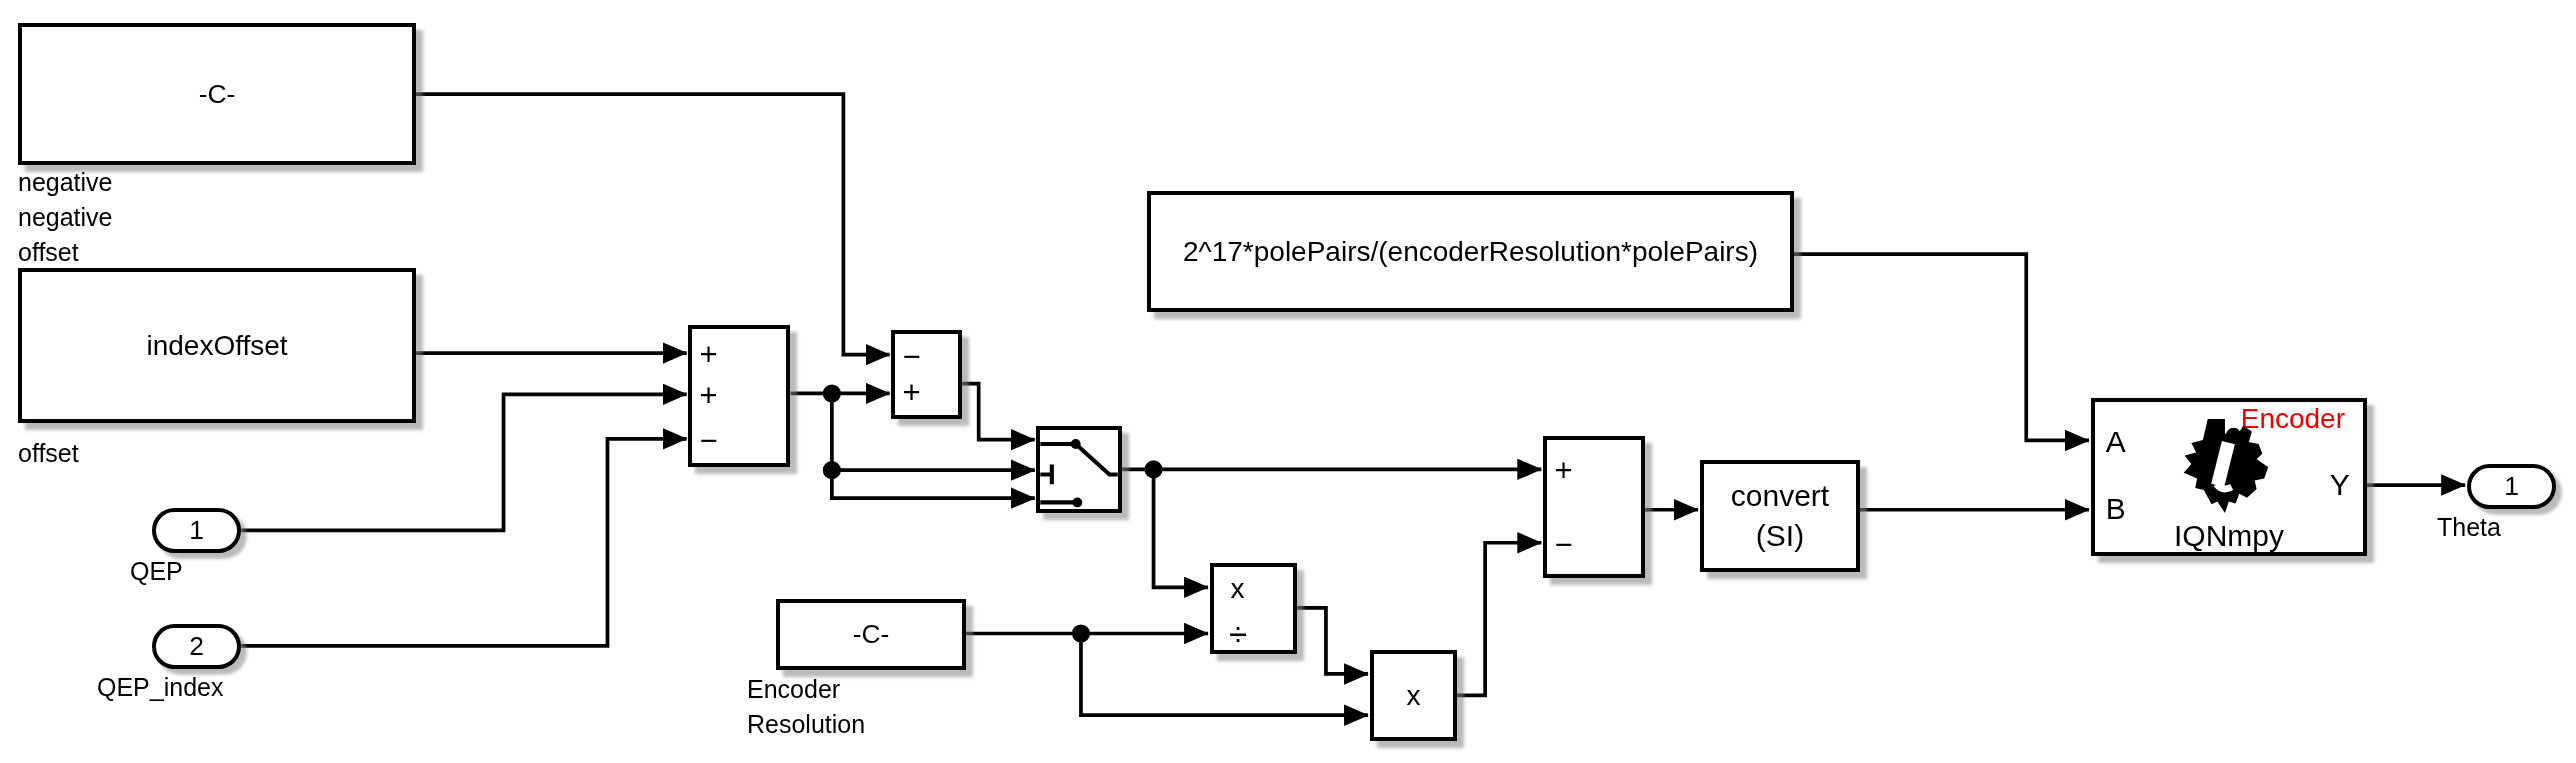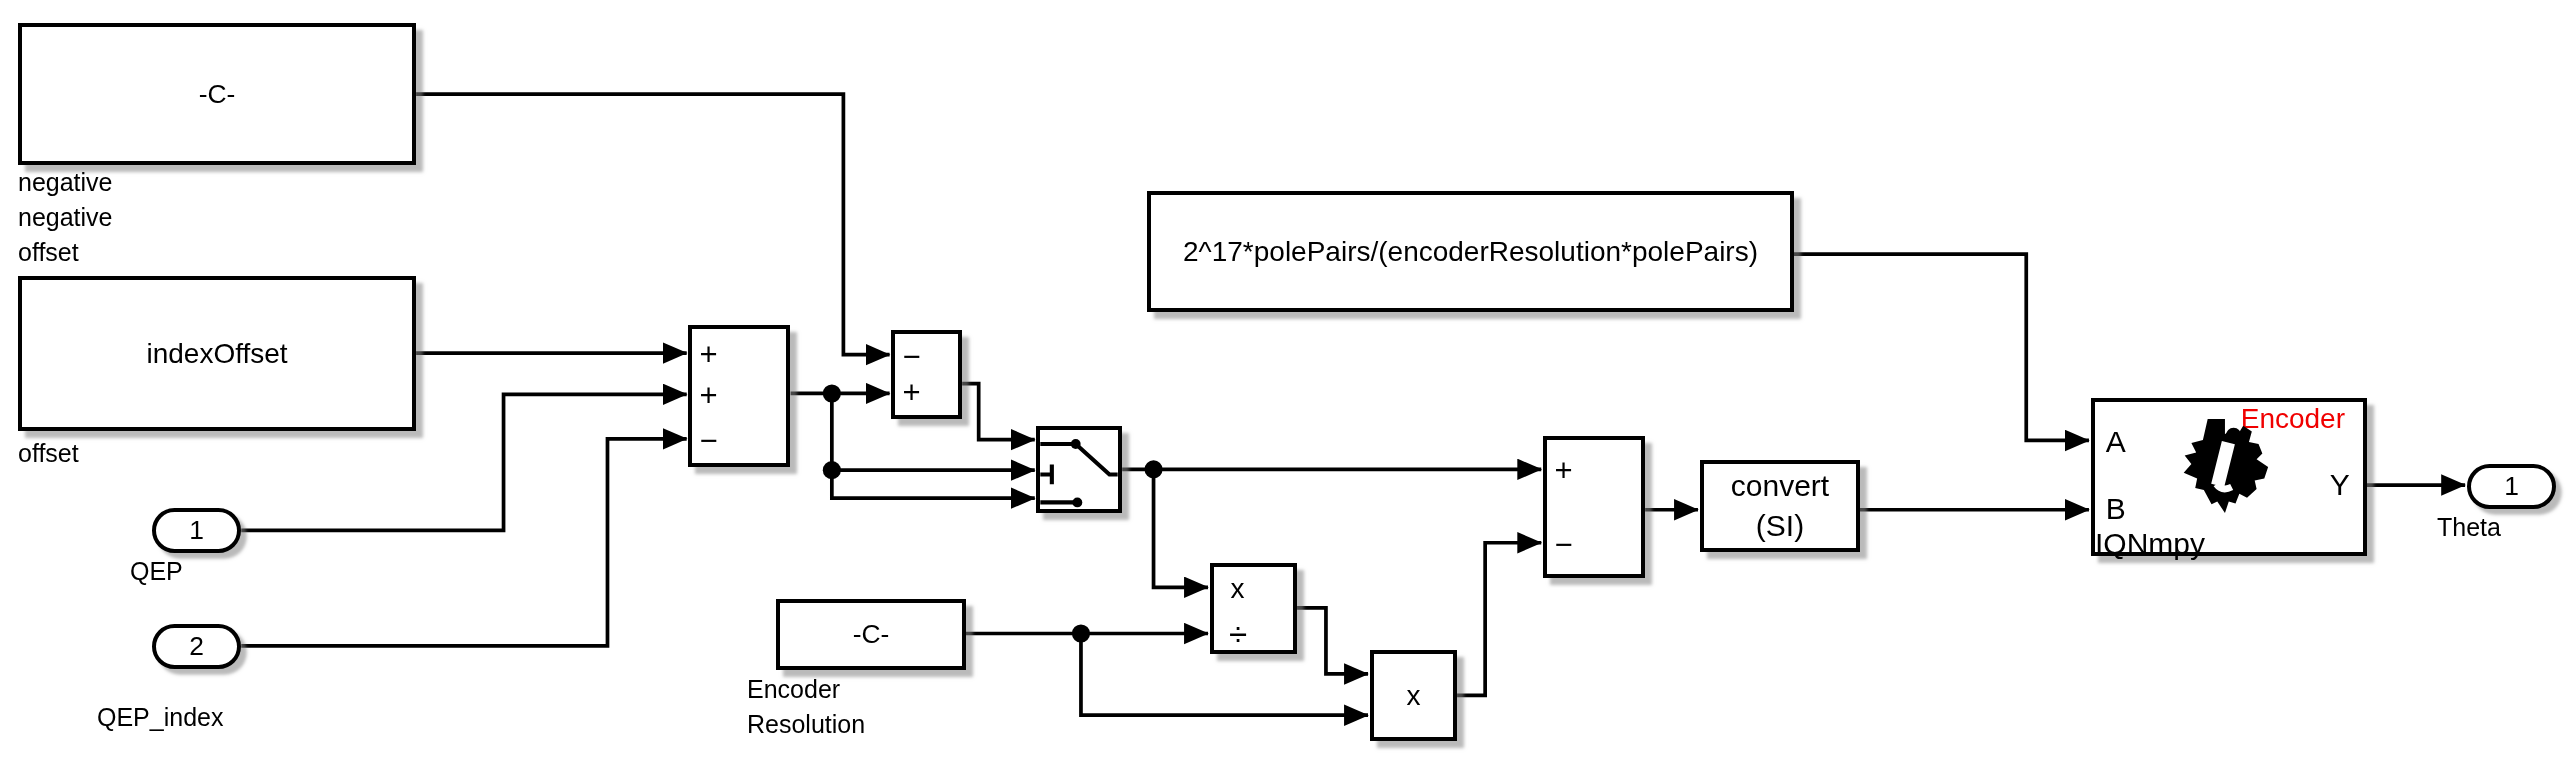--- a/index.html
+++ b/index.html
@@ -38,21 +38,21 @@
     position:absolute;left:7.4px;font-size:31px;line-height:1;font-weight:400;
   }
   .sign.mul{font-size:28px;left:16.5px;}
   .sign.divd{font-size:33px;left:15px;}
   .convert-lines{text-align:center;font-size:30px;line-height:40px;}
   .iqn{align-items:stretch;justify-content:flex-start;}
   .iqn .badge{position:absolute;right:18px;top:3.3px;font-size:28px;line-height:1;}
   .iqn .pa{position:absolute;left:10.7px;top:25px;font-size:30px;line-height:1;}
   .iqn .pb{position:absolute;left:10.7px;top:92px;font-size:30px;line-height:1;}
   .iqn .py{position:absolute;right:13.2px;top:68px;font-size:30px;line-height:1;}
-  .iqn .iqname{position:absolute;left:0;right:0;top:119px;text-align:left;font-size:30px;line-height:1;margin-top:8px;}
+  .iqn .iqname{position:absolute;left:0;right:0;top:119px;text-align:center;font-size:30px;line-height:1;}
   .iqn .logo{position:absolute;left:81px;top:16.5px;}
   .glyph{position:absolute;left:0;top:0;}
 </style>
 </head>
 <body>
 
 <div class="canvas">
 
   <svg class="wires" viewBox="0 0 3122 925">
     <defs>
@@ -88,38 +88,38 @@
 
   <div class="block" style="left:18px;top:23px;width:398px;height:142px;">
     <span class="blocktext">-C-</span>
   </div>
   <div class="label" style="left:18px;top:165px;width:398px;">
     <div>negative</div>
     <div>negative</div>
     <div>offset</div>
   </div>
 
-  <div class="block" style="left:18px;top:276px;width:398px;height:155px;">
+  <div class="block" style="left:18px;top:268px;width:398px;height:155px;">
     <span class="bigtext blocktext">indexOffset</span>
   </div>
   <div class="label" style="left:18px;top:436px;width:398px;">
     <div>offset</div>
   </div>
 
   <div class="pill" style="left:152px;top:508px;width:89px;height:45px;">
     <span>1</span>
   </div>
   <div class="label" style="left:130px;top:554px;width:132px;">
     <div>QEP</div>
   </div>
 
   <div class="pill" style="left:152px;top:624px;width:89px;height:45px;">
     <span>2</span>
   </div>
-  <div class="label" style="left:97px;top:700px;width:198px;">
+  <div class="label" style="left:97px;top:670px;width:198px;">
     <div>QEP_index</div>
   </div>
 
   <div class="block" style="left:688px;top:325px;width:102px;height:142px;">
     <span class="sign" style="top:10px;">+</span>
     <span class="sign" style="top:51px;">+</span>
     <span class="sign" style="top:96px;">−</span>
   </div>
 
   <div class="block" style="left:891px;top:330px;width:71px;height:89px;">
@@ -157,21 +157,21 @@
 
   <div class="block" style="left:1370px;top:650px;width:87px;height:91px;">
     <span class="blocktext" style="font-size:28px;">x</span>
   </div>
 
   <div class="block" style="left:1543px;top:436px;width:102px;height:142px;">
     <span class="sign" style="top:15px;">+</span>
     <span class="sign" style="top:89px;">−</span>
   </div>
 
-  <div class="block" style="left:1700px;top:460px;width:160px;height:92px;">
+  <div class="block" style="left:1700px;top:460px;width:160px;height:112px;">
     <div class="convert-lines">
       <div>convert</div>
       <div>(SI)</div>
     </div>
   </div>
 
   <div class="block iqn" style="left:2091px;top:398px;width:276px;height:158px;">
     <span class="badge" style="color:#f00000;">Encoder</span>
     <span class="pa">A</span>
     <span class="pb">B</span>

